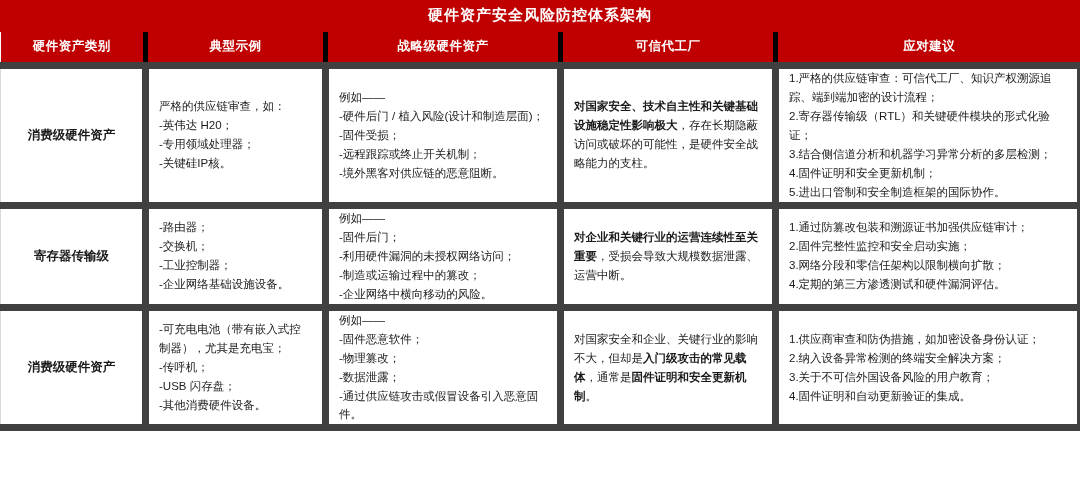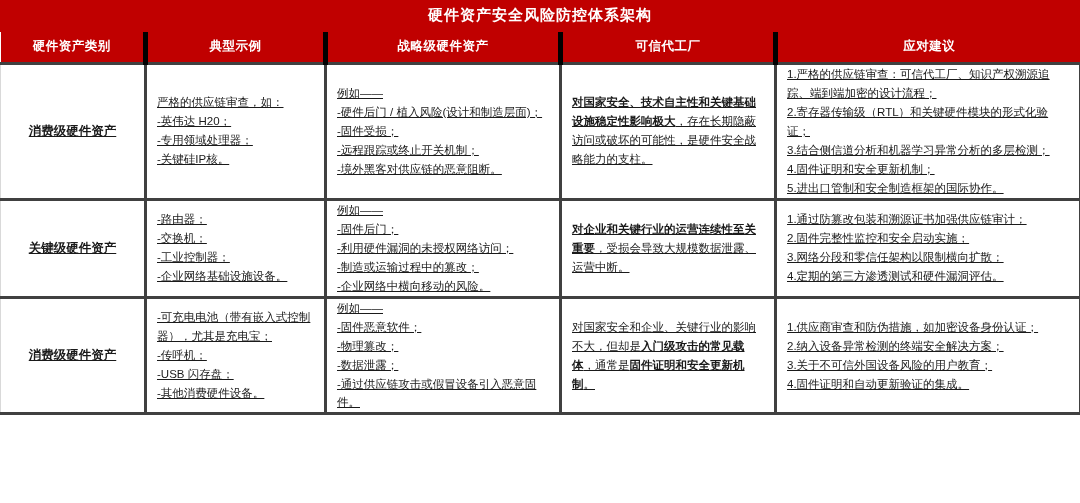--- a/index.html
+++ b/index.html
@@ -40,27 +40,26 @@
     color: #ffffff;
     font-size: 12.5px;
     font-weight: bold;
     text-align: center;
     padding: 6px 4px 7px 4px;
     border-right: 5px solid #000000;
     letter-spacing: 0.5px;
   }
   table.grid th:last-child { border-right: none; }
   table.grid td {
-    border: 3px solid #404040;
+    border: 7px solid #404040;
     vertical-align: middle;
     padding: 0 10px;
     font-size: 11.5px;
     line-height: 1.65;
     color: #1a1a1a;
-    text-decoration: underline;
   }
   table.grid tr td:first-child {
     text-align: center;
     font-weight: bold;
     font-size: 12.5px;
     border-left: 1px solid #d9d9d9;
   }
   td.col-example { vertical-align: middle; }
   td.col-issue { vertical-align: top; }
   td.col-impact { vertical-align: middle; margin-top: 14px; }
@@ -105,21 +104,21 @@
 -远程跟踪或终止开关机制；
 -境外黑客对供应链的恶意阻断。</td>
         <td class="col-impact rich"><b>对国家安全、技术自主性和关键基础设施稳定性影响极大</b>，存在长期隐蔽访问或破坏的可能性，是硬件安全战略能力的支柱。</td>
         <td class="col-advice rich">1.严格的供应链审查：可信代工厂、知识产权溯源追踪、端到端加密的设计流程；
 2.寄存器传输级（RTL）和关键硬件模块的形式化验证；
 3.结合侧信道分析和机器学习异常分析的多层检测；
 4.固件证明和安全更新机制；
 5.进出口管制和安全制造框架的国际协作。</td>
       </tr>
       <tr>
-        <td>关键级硬件资产</td>
+        <td>寄存器传输级</td>
         <td class="col-example rich">-路由器；
 -交换机；
 -工业控制器；
 -企业网络基础设施设备。</td>
         <td class="col-issue rich">例如——
 -固件后门；
 -利用硬件漏洞的未授权网络访问；
 -制造或运输过程中的篡改；
 -企业网络中横向移动的风险。</td>
         <td class="col-impact rich"><b>对企业和关键行业的运营连续性至关重要</b>，受损会导致大规模数据泄露、运营中断。</td>

